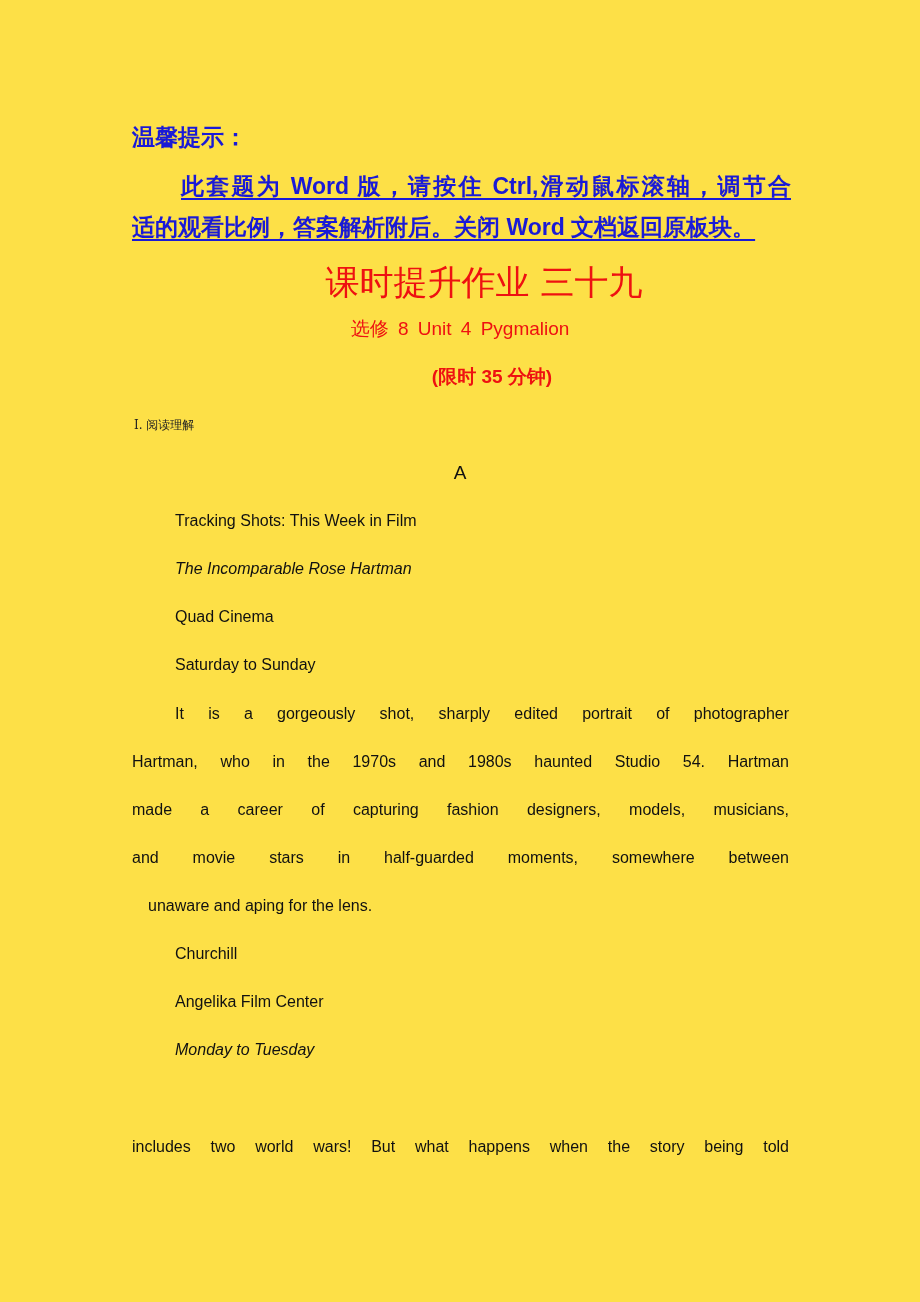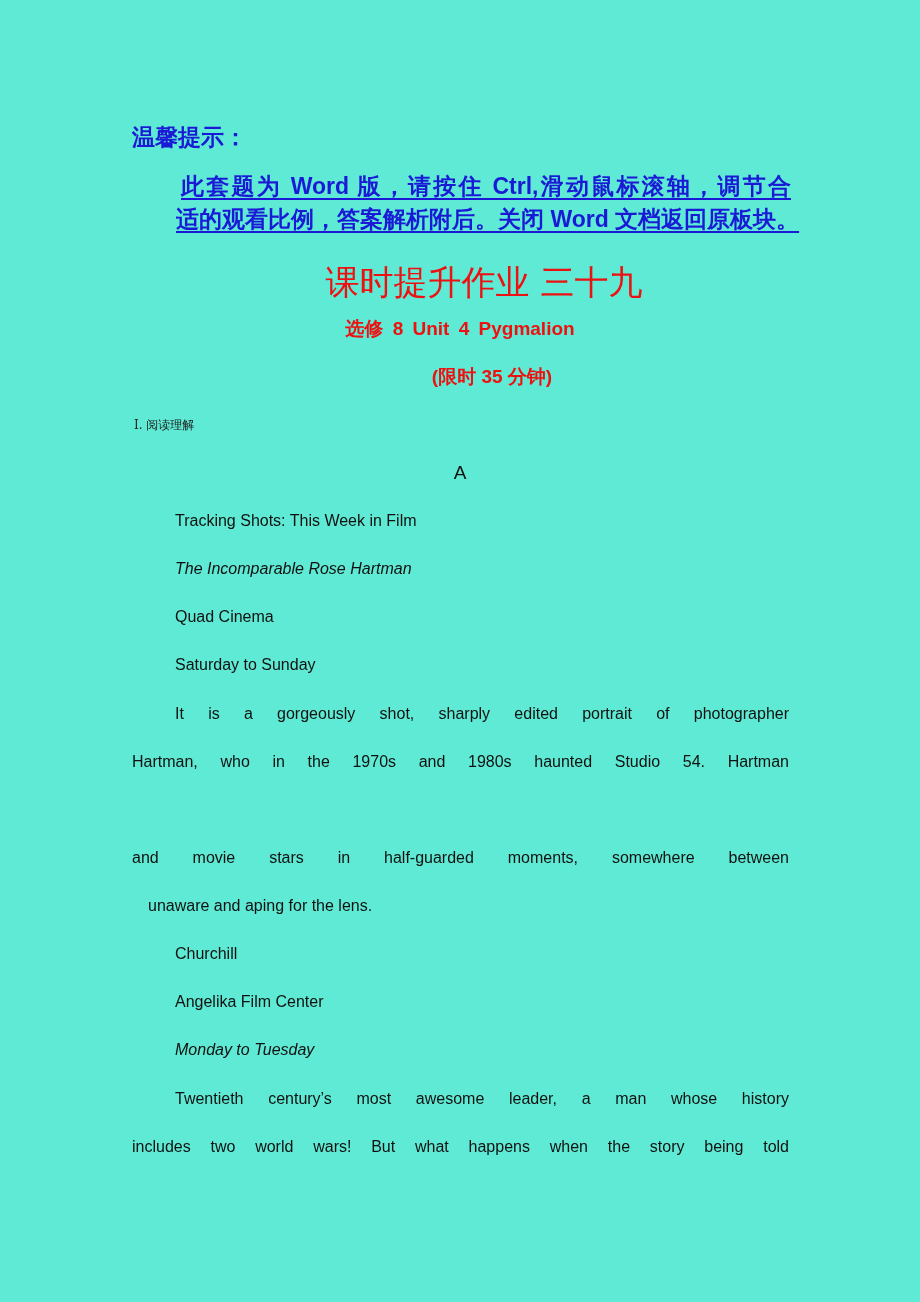--- a/index.html
+++ b/index.html
@@ -1,27 +1,27 @@
 <!DOCTYPE html>
 <html><head>
 <meta charset="utf-8">
 <style>
   html, body { margin: 0; padding: 0; background: #ffffff; }
   body { width: 920px; height: 1302px; position: relative; overflow: hidden;
          font-family: "Liberation Sans", "DejaVu Sans", sans-serif; color: #111; }
-  .page { position: absolute; left: 0; top: 0; width: 920px; height: 1302px; background: #5eead4; }
+  .page { position: absolute; left: 0; top: 0; width: 920px; height: 1302px; background: #fde047; }
   .line { position: absolute; white-space: nowrap; }
   .notice-title { left: 132px; top: 122px; font-size: 23px; font-weight: bold; color: #1a1ad6; line-height: 30px; }
   .notice-link { font-size: 23px; font-weight: bold; color: #1a1ad6; line-height: 30px;
                  text-decoration: underline; text-decoration-thickness: 2px; text-underline-offset: 4px; cursor: pointer; }
   .notice-l1 { left: 181px; top: 171px; width: 610px; text-align-last: justify; text-align: justify; }
-  .notice-l2 { left: 132px; top: 204px; width: 670px; margin-left: 44px; }
+  .notice-l2 { left: 132px; top: 212px; width: 670px; }
   .main-title { left: 0; width: 920px; top: 260px; text-align: center; font-size: 34px; color: #ee1111;
                 line-height: 44px; font-family: "DejaVu Serif", "Liberation Serif", serif; padding-left: 24px; }
-  .sub-title { left: 0; width: 920px; top: 316px; text-align: center; font-size: 19px; font-weight: bold;
+  .sub-title { left: 0; width: 920px; top: 316px; text-align: center; font-size: 19px; font-weight: normal;
                color: #ee1111; line-height: 26px; word-spacing: 4px; }
   .time-limit { left: 0; width: 920px; top: 364px; text-align: center; font-size: 19px; font-weight: bold;
                 color: #ee1111; line-height: 26px; padding-left: 32px; }
   .section { left: 134px; top: 411px; font-size: 12px; line-height: 28px;
              font-family: "DejaVu Serif", "Liberation Serif", serif; color: #222; }
   .passage-label { left: 0; width: 920px; top: 460px; text-align: center; font-size: 19px; line-height: 26px; }
   .body { font-size: 16px; line-height: 26px; color: #111; }
   .ind { left: 175px; }
   .full { left: 132px; width: 657px; text-align: justify; text-align-last: justify; }
   .last { left: 132px; }
@@ -44,23 +44,23 @@
   <div class="line passage-label">A</div>
 
   <div class="line body ind" style="top:508px;">Tracking Shots:    This Week in Film</div>
 
   <div class="line body ind ital" style="top:556px;">The Incomparable Rose Hartman</div>
   <div class="line body ind" style="top:604px;">Quad Cinema</div>
   <div class="line body ind" style="top:652px;">Saturday to Sunday</div>
 
   <div class="line body full" style="top:701px; left:175px; width:614px;">It is a gorgeously shot,    sharply edited portrait of photographer</div>
   <div class="line body full" style="top:749px;">Hartman,    who in the 1970s and 1980s haunted Studio 54. Hartman</div>
+  <div class="line body full" style="top:797px;">made a career of capturing fashion designers,    models,    musicians,</div>
   <div class="line body full" style="top:845px;">and movie stars in half-guarded moments,    somewhere between</div>
   <div class="line body last" style="top:893px;margin-left:16px;">unaware and aping for the lens.</div>
 
   <div class="line body ind" style="top:941px;">Churchill</div>
   <div class="line body ind" style="top:989px;">Angelika Film Center</div>
   <div class="line body ind" style="top:1037px;font-style:italic;">Monday to Tuesday</div>
 
-  <div class="line body full" style="top:1086px; left:175px; width:614px;">Twentieth century’s most awesome leader,    a man whose history</div>
   <div class="line body full" style="top:1134px;">includes two world wars!    But what happens when the story being told</div>
 
 </div>
 
 </body></html>

